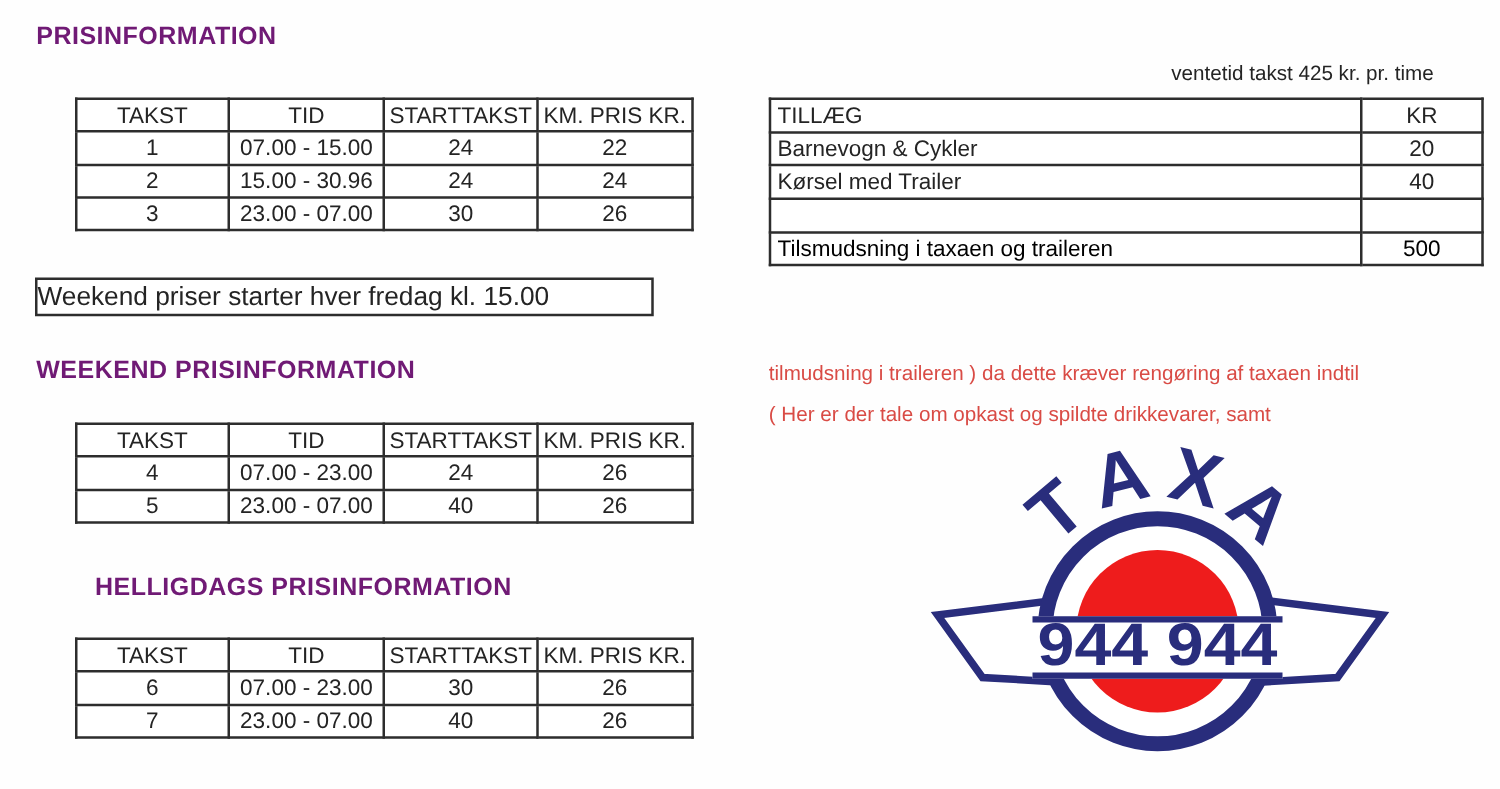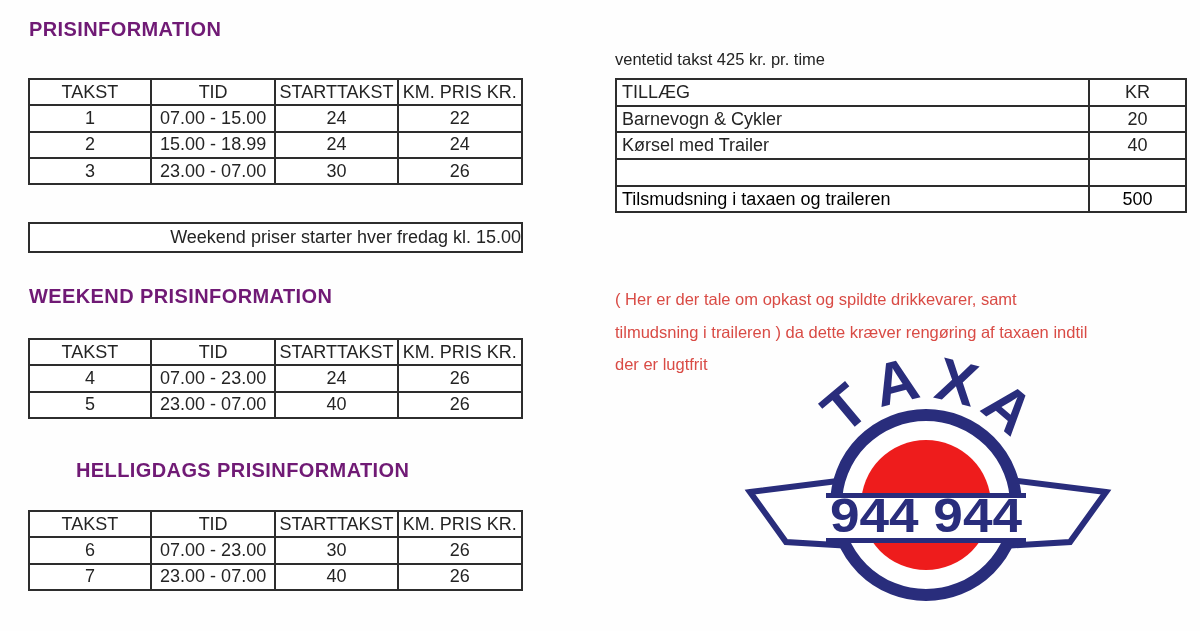--- a/index.html
+++ b/index.html
@@ -18,21 +18,21 @@
     letter-spacing: 0.4px;
     color: #701a75;
     white-space: nowrap;
   }
 
   table.price-table, table.surcharge-table {
     border-collapse: collapse;
     table-layout: fixed;
     background: #fff;
   }
-  table.price-table { width: 495px; }
+  table.price-table { width: 495px; margin-left: 32px; }
   table.surcharge-table { width: 570px; }
   .price-table th, .price-table td,
   .surcharge-table th, .surcharge-table td {
     border: 2px solid #2d2d2d;
     font-size: 18px;
     font-weight: 400;
     text-align: center;
     vertical-align: middle;
     height: 26.3px;
     padding: 0;
@@ -41,29 +41,29 @@
   }
   .surcharge-table th, .surcharge-table td { height: 26.7px; }
   .surcharge-table .label-cell { text-align: left; padding-left: 5px; }
   .surcharge-table .red-row td { color: #000000; }
 
   .note-box {
     width: 495px;
     height: 31px;
     border: 2px solid #2d2d2d;
     background: #fff;
-    font-size: 18px;
-    text-align: right;
+    font-size: 21px;
+    text-align: left;
     line-height: 27px;
     white-space: nowrap;
   }
 
   .ventetid {
     width: 570px;
-    text-align: left;
+    text-align: right;
     padding-right: 38px;
     font-size: 16.5px;
     color: #242424;
     white-space: nowrap;
   }
 
   .disclaimer {
     width: 570px;
     color: #d94b45;
     font-size: 16.5px;
@@ -101,21 +101,21 @@
     </thead>
     <tbody>
       <tr>
         <td>1</td>
         <td>07.00 - 15.00</td>
         <td>24</td>
         <td>22</td>
       </tr>
       <tr>
         <td>2</td>
-        <td>15.00 - 18.99</td>
+        <td>15.00 - 30.96</td>
         <td>24</td>
         <td>24</td>
       </tr>
       <tr>
         <td>3</td>
         <td>23.00 - 07.00</td>
         <td>30</td>
         <td>26</td>
       </tr>
     </tbody>
@@ -216,23 +216,22 @@
         <td></td>
       </tr>
       <tr class="red-row">
         <td class="label-cell">Tilsmudsning i taxaen og traileren</td>
         <td>500</td>
       </tr>
     </tbody>
   </table>
 
   <div class="abs disclaimer" style="left:615px; top:283px;">
+    <div>tilmudsning i traileren ) da dette kræver rengøring af taxaen indtil</div>
     <div>( Her er der tale om opkast og spildte drikkevarer, samt</div>
-    <div>tilmudsning i traileren ) da dette kræver rengøring af taxaen indtil</div>
-    <div>der er lugtfrit</div>
   </div>
 
   <svg class="abs logo-svg" style="left:742px; top:350px;" width="372" height="281" viewBox="0 0 372 281" aria-hidden="false">
 
     <polygon points="8,142 128,127 128,197 44,192" fill="#ffffff" stroke="#292d7c" stroke-width="6" stroke-linejoin="miter"></polygon>
     <polygon points="364,142 244,127 244,197 328,192" fill="#ffffff" stroke="#292d7c" stroke-width="6" stroke-linejoin="miter"></polygon>
 
     <circle cx="184" cy="155" r="90" fill="#ffffff" stroke="#292d7c" stroke-width="12"></circle>
     <circle cx="184" cy="155" r="65" fill="#ee1c1c"></circle>
 

